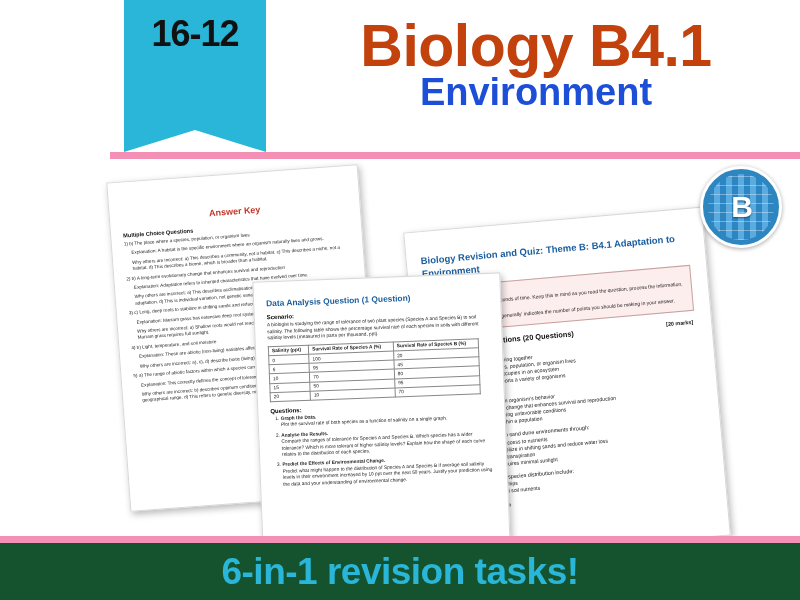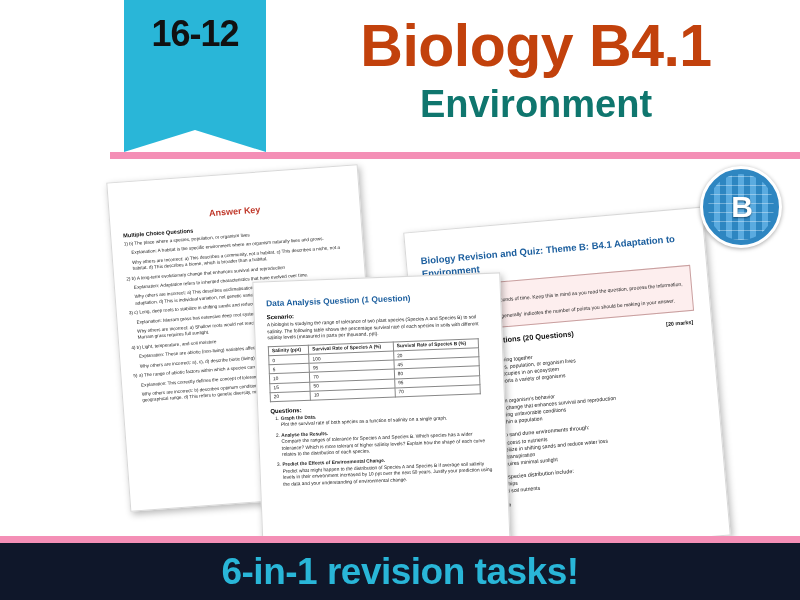--- a/index.html
+++ b/index.html
@@ -25,22 +25,22 @@
   .title-main {
     font-size:59px; font-weight:bold; color:#c2410c;
     letter-spacing:-0.5px; line-height:52px; margin-top:18px;
     white-space:nowrap;
   }
   .title-sub {
     font-size:38px; font-weight:bold; color:#1b1b1b;
     line-height:40px; margin-top:2px; white-space:nowrap;
   }
   .title-sub2 {
-    font-size:38px; font-weight:bold; color:#0f766e;
-    line-height:40px; margin-top:12px; white-space:nowrap;
+    font-size:38px; font-weight:bold; color:#1d4ed8;
+    line-height:40px; margin-top:0px; white-space:nowrap;
   }
 
   
   .ribbon {
     position:absolute; left:124px; top:-2px; width:142px; height:132px;
     background:#29b6d8;
   }
   .ribbon:after {
     content:""; position:absolute; left:0; top:132px;
     border-left:71px solid #29b6d8; border-right:71px solid #29b6d8;
@@ -149,21 +149,21 @@
   }
   .badge .letters {
     position:absolute; inset:0; display:flex; align-items:center; justify-content:center;
     color:#ffffff; font-weight:bold; font-size:30px; letter-spacing:-2px;
     text-shadow:0 1px 2px rgba(0,0,0,0.45);
   }
 
   
   .footer {
     position:absolute; left:0; top:543px; width:800px; height:57px;
-    background:#0f172a; display:flex; align-items:center; justify-content:center;
+    background:#14532d; display:flex; align-items:center; justify-content:center;
   }
   .footer-text {
     font-size:37px; font-weight:bold; color:#29b6d8; letter-spacing:-0.5px;
   }
 </style>
 </head>
 <body>
 
 <div id="stage">
 

